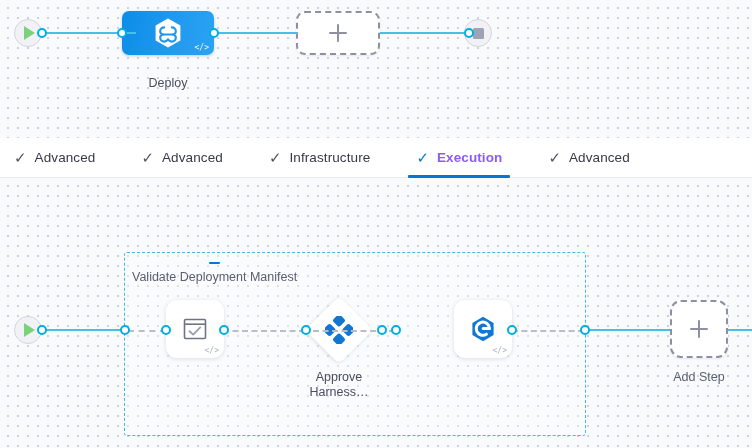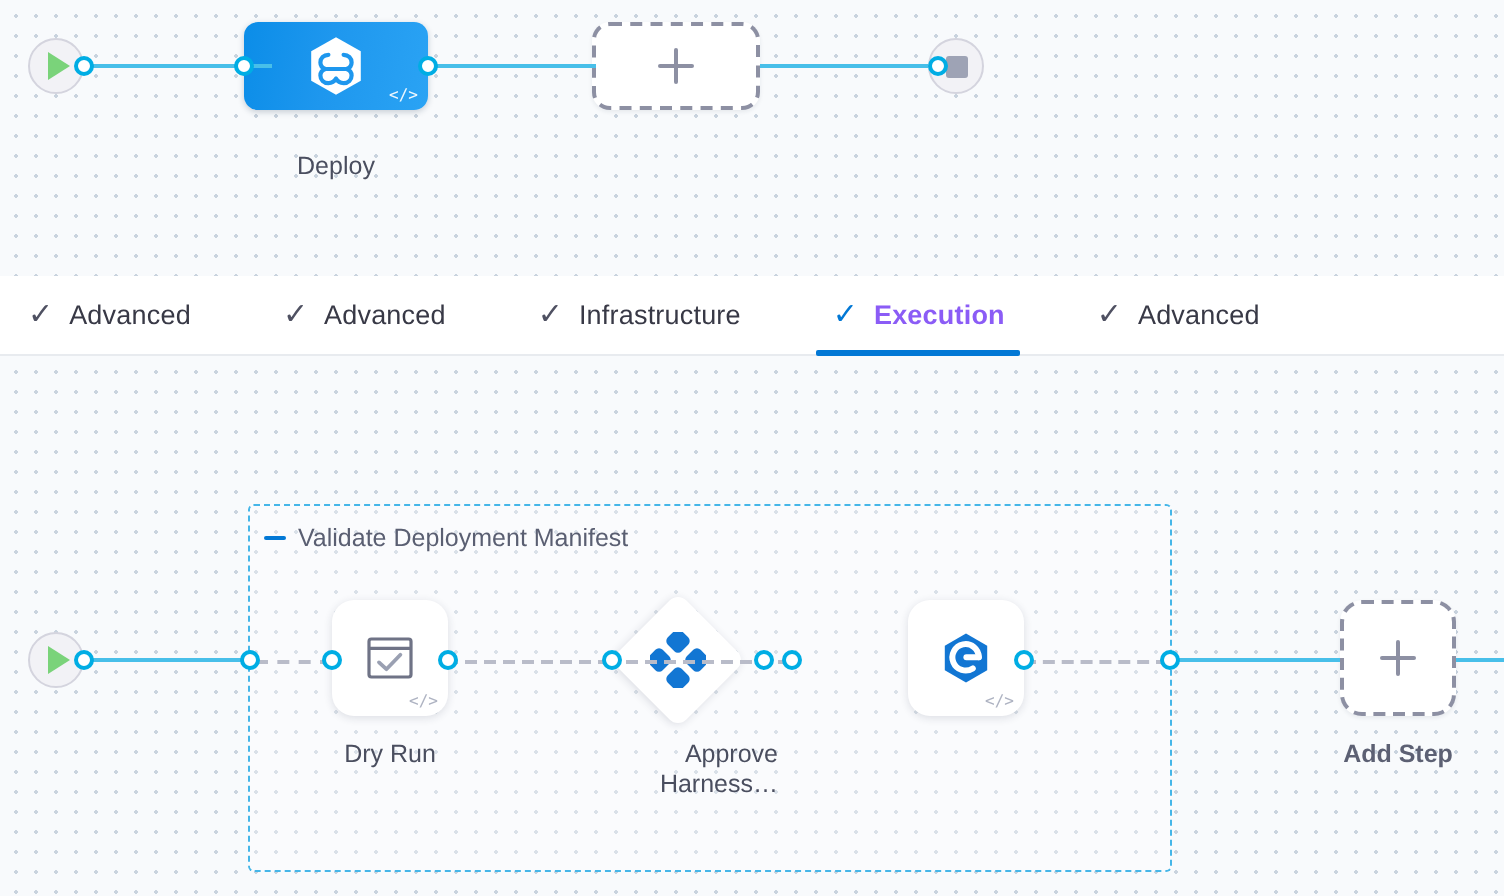--- a/index.html
+++ b/index.html
@@ -228,20 +228,21 @@
     border-radius: 3px;
     background: rgba(255,255,255,0.30);
     z-index: 0;
   }
   .group-header {
     position: absolute;
     display: flex;
     align-items: center;
     gap: 6px;
     z-index: 2;
+    flex-direction: column;
   }
   .group-collapse {
     width: 11px; height: 2px;
     background: #0278d5;
     border-radius: 1px;
     cursor: pointer;
   }
   .group-title {
     font-size: 12.5px;
     color: #5a5f72;
@@ -342,52 +343,51 @@
       <span>
         <svg class="icon-svg" width="26" height="24" viewBox="0 0 26 24" aria-hidden="true">
           <rect x="2.5" y="2.5" width="21" height="19" rx="1.2" fill="#ffffff" stroke="#6f7386" stroke-width="1.6"></rect>
           <path d="M2.5 7.2 L23.5 7.2" stroke="#6f7386" stroke-width="1.6"></path>
           <path d="M7.5 14.2 L11.2 17.6 L18.2 10.4" fill="none" stroke="#9aa0b2" stroke-width="1.9" stroke-linecap="round" stroke-linejoin="round"></path>
         </svg>
       </span>
       <span class="code-badge dark">&lt;/&gt;</span>
     </div>
     <div class="port" style="left:219px; top:147px;"></div>
-    <div class="caption" style="left:145px; top:192px; width:100px;">Dry Run</div>
 
     <div class="port" style="left:301px; top:147px;"></div>
     <div class="step-diamond" style="left:315px; top:128px;"></div>
     <div class="diamond-icon-wrap" style="left:315px; top:128px; width:48px; height:48px;">
       <svg class="icon-svg" width="28" height="28" viewBox="0 0 28 28" aria-hidden="true">
         <g transform="rotate(45 14 14)">
           <rect x="2.4" y="2.4" width="9.8" height="9.8" rx="2.6" fill="#1276d3"></rect>
           <rect x="15.8" y="2.4" width="9.8" height="9.8" rx="2.6" fill="#1276d3"></rect>
           <rect x="2.4" y="15.8" width="9.8" height="9.8" rx="2.6" fill="#1276d3"></rect>
           <rect x="15.8" y="15.8" width="9.8" height="9.8" rx="2.6" fill="#1276d3"></rect>
         </g>
       </svg>
     </div>
     <div class="port" style="left:377px; top:147px;"></div>
-    <div class="caption" style="left:289px; top:192px; width:100px;text-align:right;">Approve
+    <div class="caption" style="left:289px; top:192px; width:100px;">Approve
 Harness…</div>
 
     <div class="port" style="left:391px; top:147px;"></div>
     <div class="step-card" style="left:454px; top:122px;">
       <span>
         <svg class="icon-svg" width="28" height="28" viewBox="0 0 28 28" aria-hidden="true">
           <path d="M14 1.8 L24.6 7.9 L24.6 20.1 L14 26.2 L3.4 20.1 L3.4 7.9 Z" fill="#1276d3"></path>
           <path d="M20.4 13.6 a6.6 6.6 0 1 0 -3.0 5.6" fill="none" stroke="#ffffff" stroke-width="3.0" stroke-linecap="round"></path>
           <path d="M20.4 13.6 L14.2 13.6" fill="none" stroke="#ffffff" stroke-width="3.0" stroke-linecap="round"></path>
         </svg>
       </span>
       <span class="code-badge dark">&lt;/&gt;</span>
     </div>
     <div class="port" style="left:507px; top:147px;"></div>
 
     <div class="port" style="left:580px; top:147px;"></div>
 
     <div class="add-node step" style="left:670px; top:122px;">
       <div class="plus-glyph"></div>
     </div>
-    <div class="caption muted" style="left:649px; top:192px; width:100px;font-weight:bold;">Add Step</div>
+    <div class="caption muted" style="left:649px; top:192px; width:100px;">Add Step</div>
 
   </div>
 </div>
 
 </body></html>

